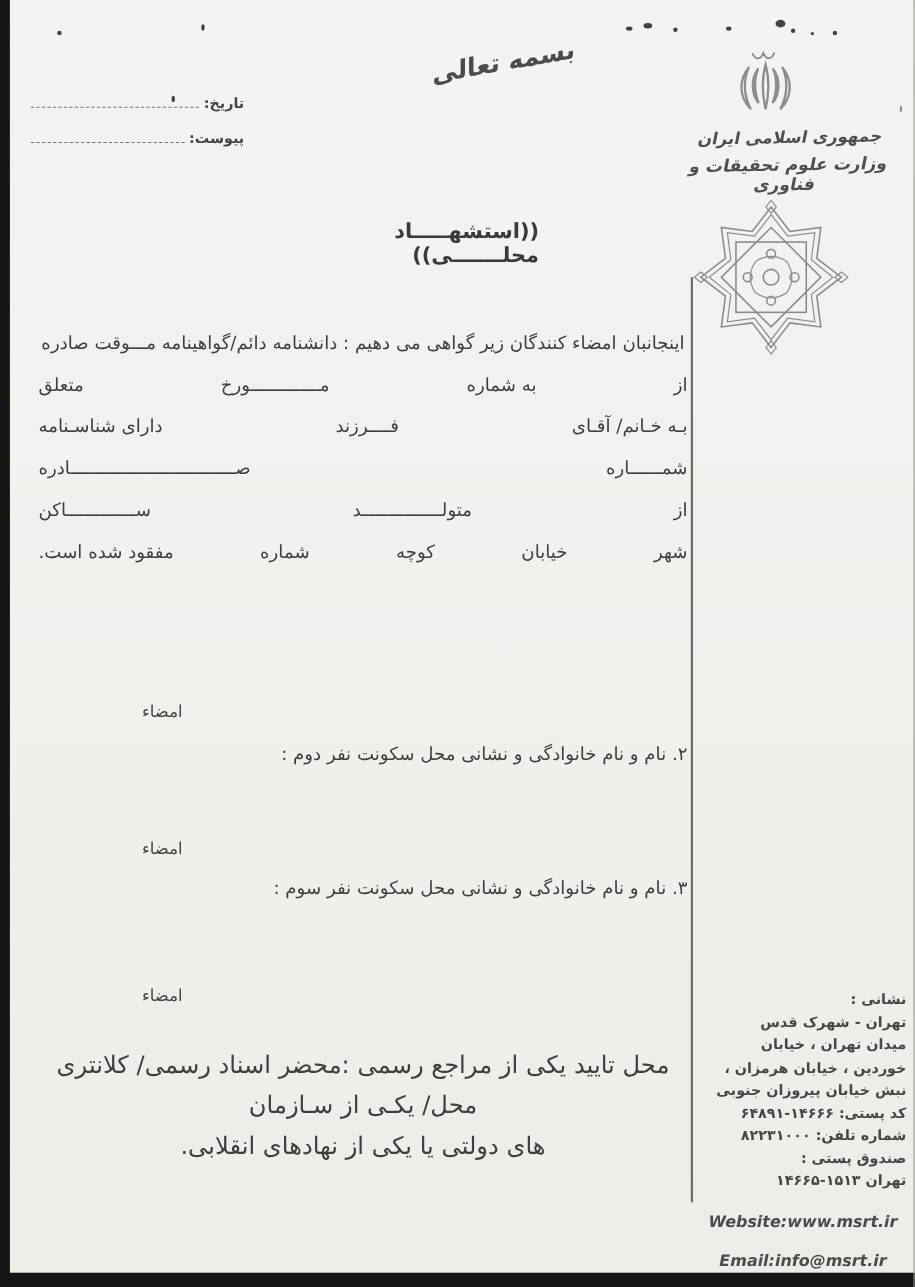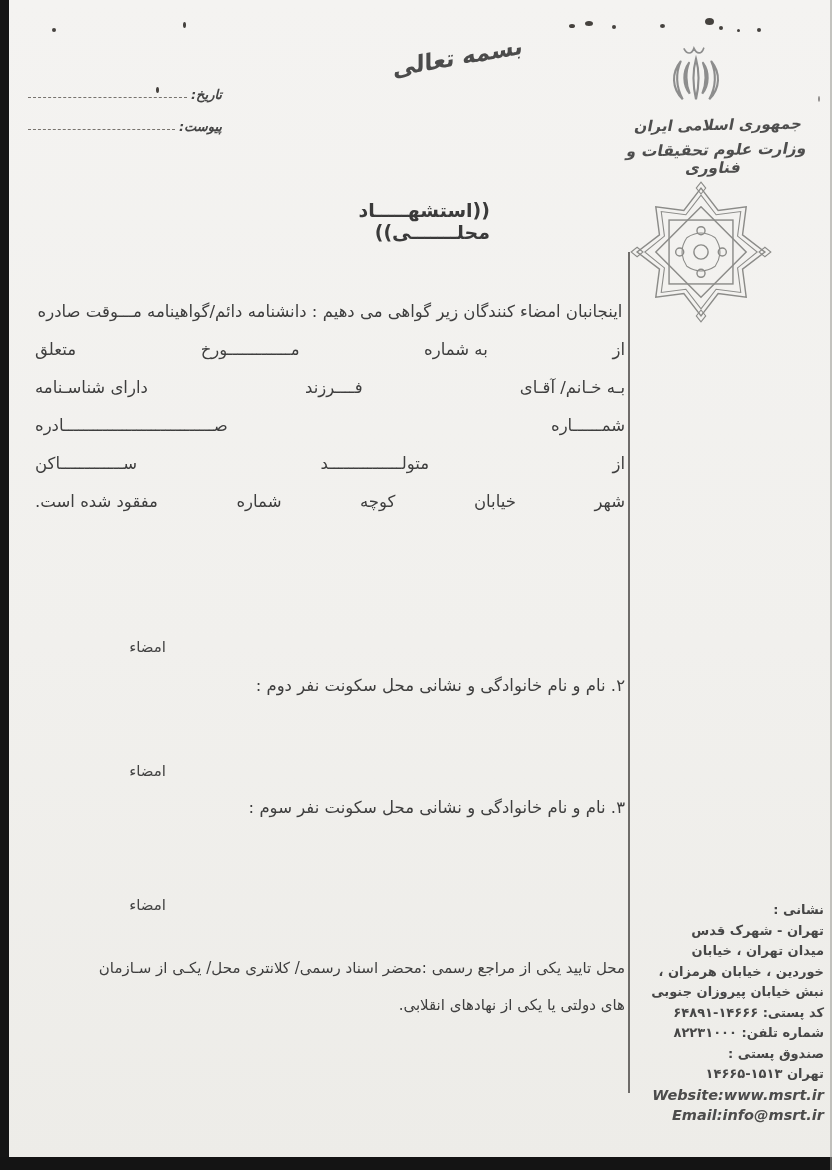--- a/index.html
+++ b/index.html
@@ -28,21 +28,21 @@
     font-size:15px; font-weight:bold; color:#4e4e4e; transform:skewX(-12deg) rotate(-1deg);
   }
   .lh-ministry {
     position:absolute; left:604px; top:141px; width:222px; text-align:center;
     font-size:15.5px; font-weight:bold; color:#4e4e4e; transform:skewX(-12deg) rotate(-1deg);
   }
 
   
   .meta { position:absolute; left:28px; top:80px; width:194px; direction:rtl; font-size:13px; font-weight:bold; color:#454545; }
   .meta-row { display:flex; align-items:flex-end; height:22px; margin-bottom:10px; }
-  .meta-row .lbl { white-space:nowrap; padding-left:4px;font-style:italic; }
+  .meta-row .lbl { white-space:nowrap; padding-left:4px; }
   .meta-row .fill-line { flex:1; border-bottom:1.4px dashed #77736e; margin-bottom:4px; }
 
   
   .doc-title {
     position:absolute; left:255px; top:199px; width:235px; direction:rtl; 
     font-size:19px; font-weight:bold; color:#3a3a3a;
   }
 
   
   .ornament { position:absolute; left:627px; top:181px; width:148px; height:142px; }
@@ -51,25 +51,25 @@
   
   .body-block { position:absolute; left:35px; top:302px; width:590px; direction:rtl; font-size:16.5px; color:#3e3e3e; }
   .form-line { height:38px; display:flex; direction:rtl; justify-content:space-between; align-items:flex-start; white-space:nowrap; }
   .form-line.single { display:block; text-align:center; }
 
   .witness-heading { position:absolute; left:35px; width:590px; direction:rtl; text-align:right; font-size:16.5px; color:#3e3e3e; }
   .w1 { top:543px; } .w2 { top:676px; } .w3 { top:798px; }
   .signature { position:absolute; left:106px; width:60px; direction:rtl; font-size:15px; color:#444;text-align:right; }
   .s1 { top:638px; } .s2 { top:762px; } .s3 { top:896px; }
 
-  .approval { position:absolute; left:35px; top:950px; width:590px; direction:rtl; text-align:right; font-size:15px; color:#3e3e3e; line-height:37px; }
+  .approval { position:absolute; left:35px; top:950px; width:590px; direction:rtl; text-align:center; font-size:22px; color:#3e3e3e; line-height:37px; }
 
   
   .contact { position:absolute; left:636px; top:900px; width:188px; direction:rtl; text-align:right; font-size:13px; font-weight:bold; color:#474747; line-height:20.5px; }
-  .contact .latin { direction:ltr; text-align:right; font-style:italic; font-size:14.5px; letter-spacing:0; color:#4c4c4c; }
+  .contact .latin { direction:ltr; text-align:center; font-style:italic; font-size:14.5px; letter-spacing:0; color:#4c4c4c;margin-top:16px; }
 </style>
 </head>
 <body>
 
 <div class="page">
 
   <div class="edge-left"></div>
   <div class="edge-bottom"></div>
   <div class="edge-right"></div>
   <div>

